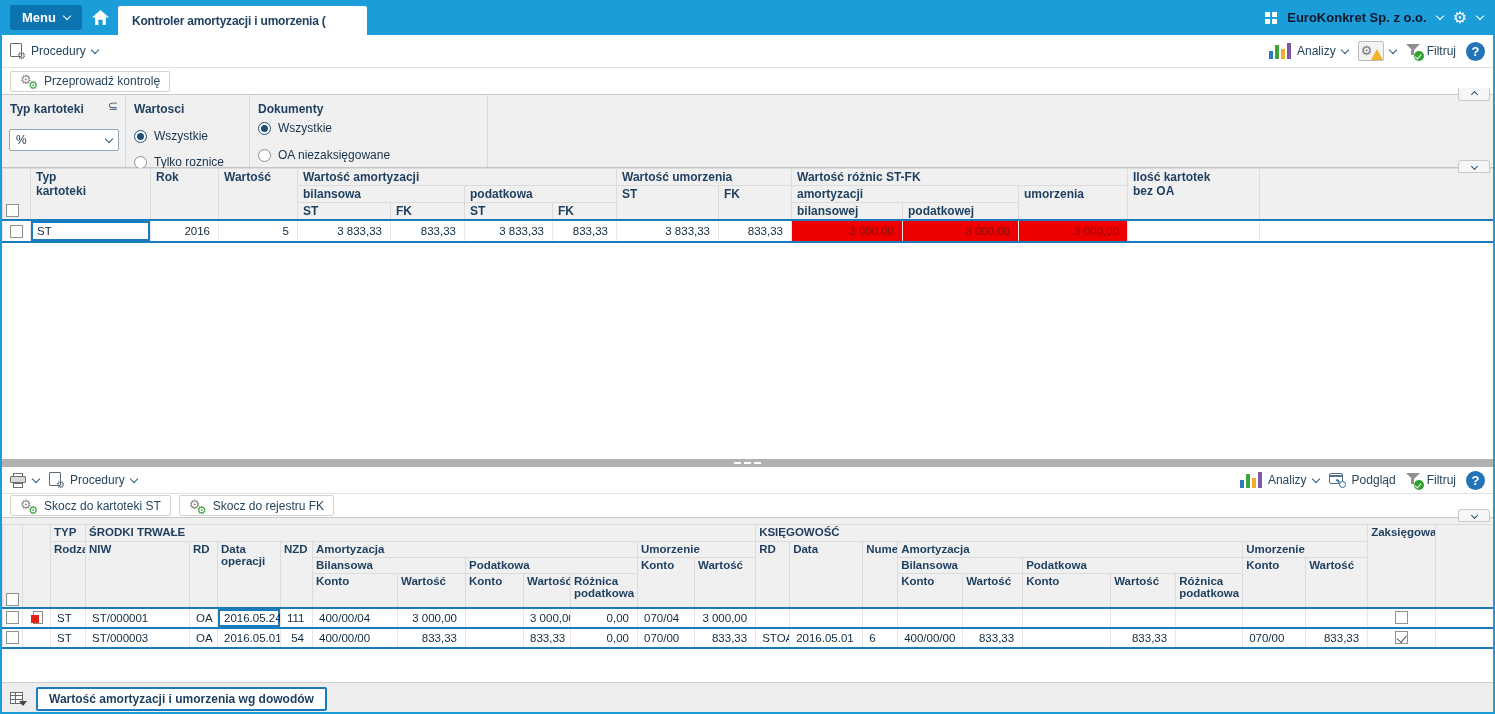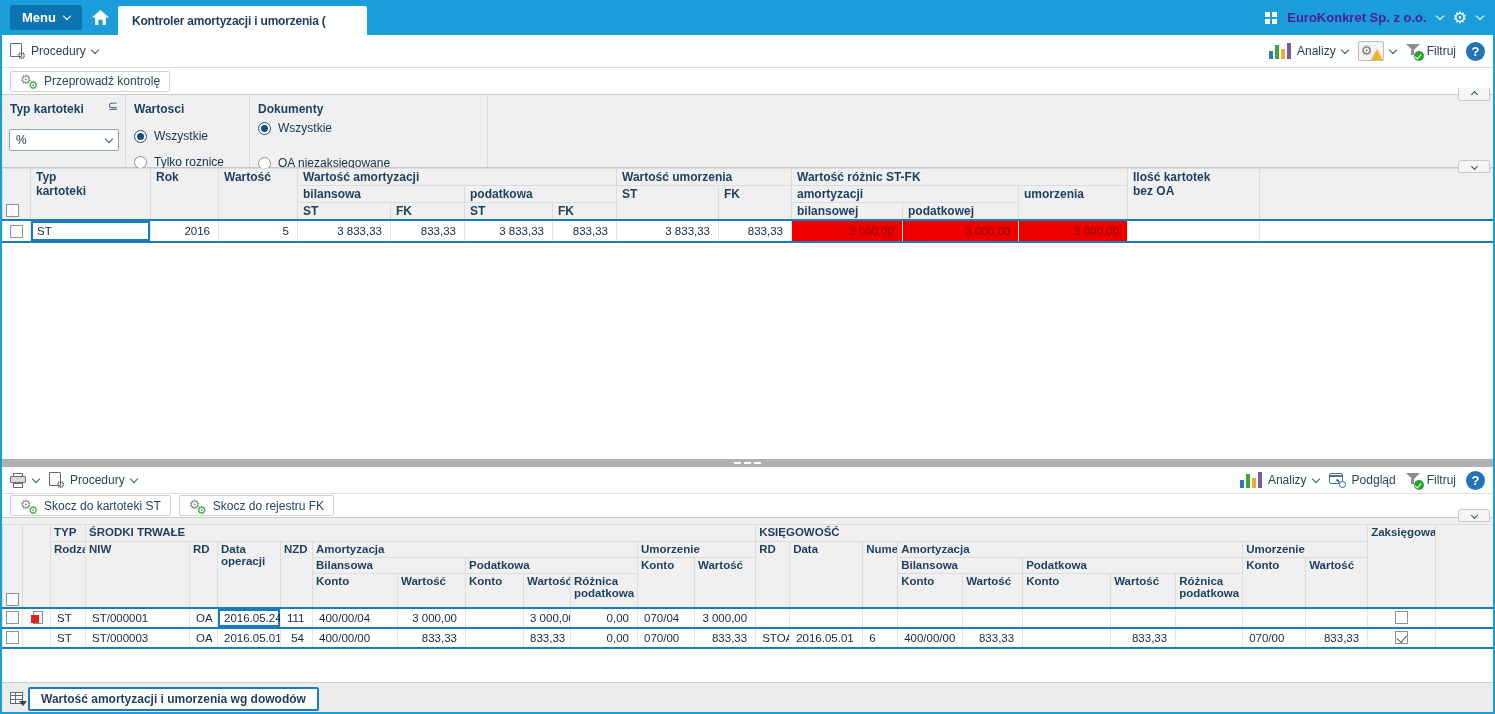--- a/index.html
+++ b/index.html
@@ -12,21 +12,21 @@
   .topbar{position:absolute;left:0;right:0;top:0;height:35px;background:#1b9dd9;display:flex;align-items:center}
   .menu-btn{height:25px;margin-left:8px;padding:0 12px;background:#0d74b2;border-radius:2px;
             display:flex;align-items:center;gap:8px;color:#fff;font-weight:bold;font-size:13px;cursor:pointer}
   .home-btn{width:34px;height:35px;display:flex;align-items:center;justify-content:center;cursor:pointer;margin-left:2px}
   .wintab{height:29px;margin-top:6px;align-self:flex-end;width:249px;background:#fff;border-radius:2px 2px 0 0;
           display:flex;align-items:center;padding:0 8px 0 14px;overflow:hidden}
   .wintab span{font-size:12px;font-weight:bold;color:#1d3e5e;white-space:nowrap;letter-spacing:-.2px;overflow:hidden}
   .topbar-right{margin-left:auto;display:flex;align-items:center;gap:10px;padding-right:10px;color:#fff}
   .apps-grid{display:grid;grid-template-columns:5px 5px;grid-template-rows:5px 5px;gap:2px;cursor:pointer}
   .apps-grid i{background:#fff;display:block}
-  .company{font-size:13px;font-weight:bold;color:#4c1d95;cursor:pointer}
+  .company{font-size:13px;font-weight:bold;color:#0f172a;cursor:pointer}
   .gearg::before{content:"⚙"}
   .gear-white{font-size:16px;line-height:1;color:#fff;cursor:pointer}
 
   
   .chev{display:inline-block;width:6px;height:6px;border-right:1.7px solid #2b5876;border-bottom:1.7px solid #2b5876;
         transform:rotate(45deg);margin-bottom:3px}
   .chev.white{border-color:#fff}
   .chev.up{transform:rotate(225deg);margin-bottom:-2px}
 
   
@@ -91,21 +91,21 @@
   .flabel{font-size:12px;font-weight:bold;color:#1d3e5e}
   .fop{position:absolute;right:7px;top:4px;font-size:12px;color:#1d3e5e}
   .fselect{position:absolute;left:7px;top:34px;width:110px;height:22px;background:#fff;border:1px solid #8fa4b5;border-radius:2px;
            display:flex;align-items:center;padding:0 6px;font-size:12px;color:#16324a;cursor:pointer}
   .fselect .chev{margin-left:auto}
   .fradio{display:flex;align-items:center;gap:7px;font-size:12px;color:#16324a;cursor:pointer}
   .radio{display:inline-block;width:13px;height:13px;border-radius:50%;border:1px solid #8f8f8f;background:#fff;position:relative;flex:0 0 13px}
   .radio.sel{border:1.5px solid #1d4f76}
   .radio.sel::after{content:"";position:absolute;inset:2px;background:#1d4f76;border-radius:50%}
   .s2 .fradio{margin-top:12px}.s2 .fradio+.fradio{margin-top:12px}
-  .s3 .fradio{margin-top:4px}.s3 .fradio+.fradio{margin-top:21px}
+  .s3 .fradio{margin-top:4px}.s3 .fradio+.fradio{margin-top:13px}
 
   
   .collapse-btn{position:absolute;width:32px;height:13px;background:#f6f6f6;border:1px solid #c9c9c9;
                 display:flex;align-items:center;justify-content:center;cursor:pointer;z-index:5}
   .collapse-btn .chev{width:5px;height:5px;border-color:#1d4f76;margin:0}
   #fcol-up{left:1456px;top:88px;border-radius:0 0 3px 3px;border-top:none}
   #fcol-down{left:1456px;top:160px;border-radius:3px 3px 0 0}
   #tcol-down{left:1456px;top:509px;border-radius:3px 3px 0 0}
 
   
@@ -133,21 +133,21 @@
   .flagdoc .pg{position:absolute;right:0;top:0;width:10px;height:13px;border:1px solid #8a8a8a;background:#fff}
   .flagdoc .rq{position:absolute;left:0;bottom:2px;width:8px;height:8px;background:#e32219}
 
   
   .splitter{position:absolute;left:0;right:0;top:459px;height:8px;background:#b1b1b1;
             display:flex;align-items:center;justify-content:center;gap:3px;cursor:row-resize}
   .splitter i{display:block;width:7px;height:2px;background:#fff}
 
   
   #bottombar{position:absolute;left:0;right:0;top:682px;height:32px;background:#ededed;border-top:1px solid #cfcfcf;
-             display:flex;align-items:center;padding:8px 6px}
+             display:flex;align-items:center;gap:8px;padding:8px 6px}
   .btab{height:24px;background:#fff;display:flex;align-items:center;padding:0 11px;font-size:12px;white-space:nowrap;cursor:pointer}
   .btab.active{border:2px solid #1a7cbc;border-radius:2px;font-weight:bold;color:#1d3e5e}
   .btab.inactive{border:1px solid #c5c5c5;border-radius:2px;color:#8b8b8b}
   .tblmenu-btn{display:flex;align-items:center;gap:3px;cursor:pointer;padding:2px}
 </style>
 </head>
 <body>
 
 <div id="app">
 

